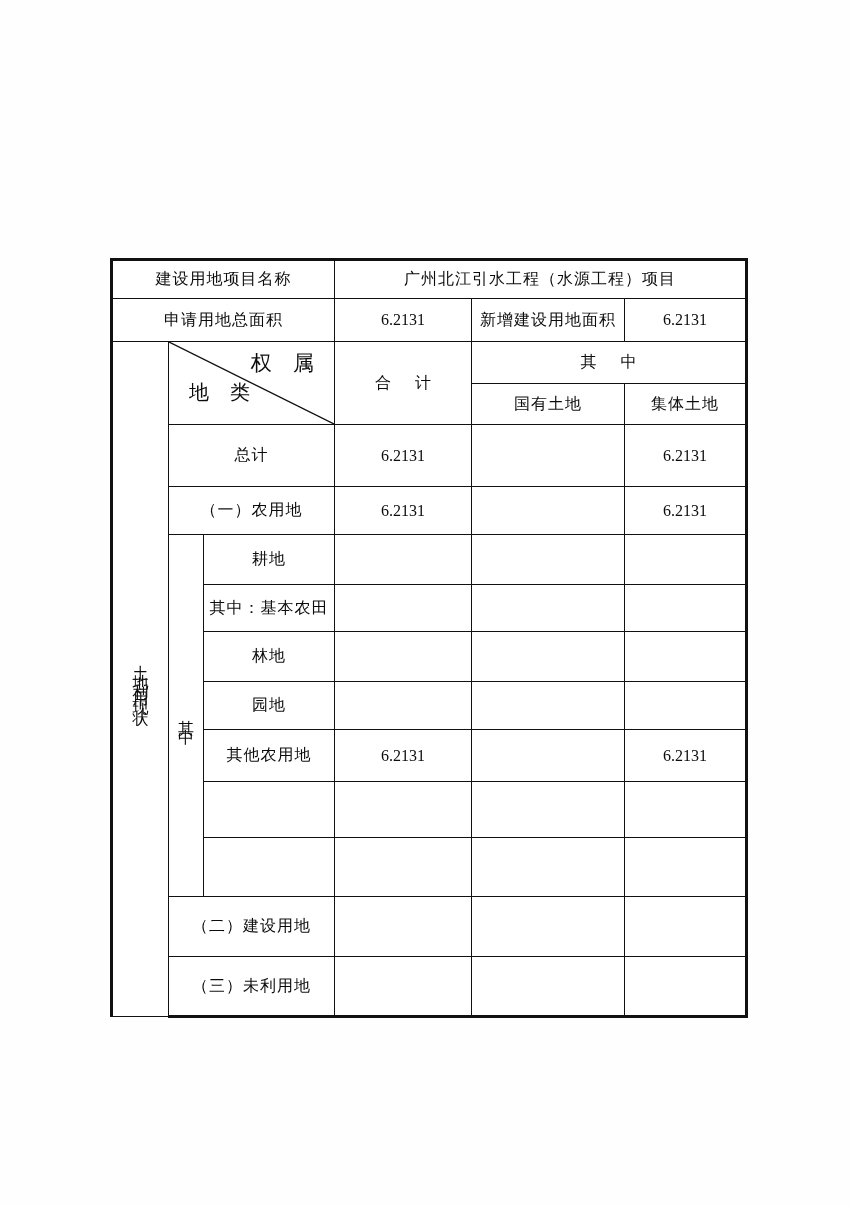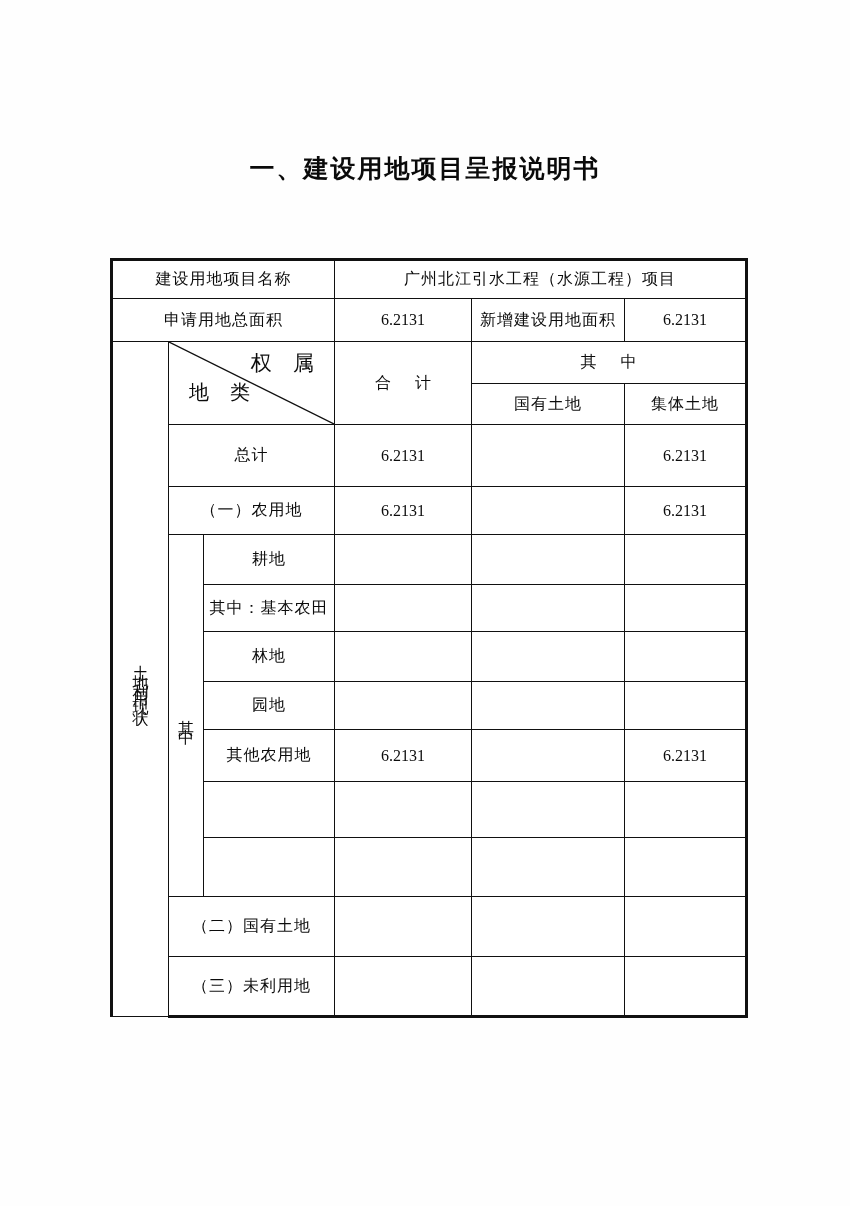--- a/index.html
+++ b/index.html
@@ -127,21 +127,20 @@
     text-indent: 8px;
   }
 
   .num { font-family: "Liberation Serif", "DejaVu Serif", serif; font-size: 16px; }
 </style>
 </head>
 <body>
 
 <div class="page">
 
-  <div class="doc-title">一、建设用地项目呈报说明书</div>
 
 
   <div class="tbl-wrap">
     <table class="landtbl">
       <colgroup>
         <col style="width:57px">
         <col style="width:35px">
         <col style="width:131px">
         <col style="width:137px">
         <col style="width:153px">
@@ -245,21 +244,21 @@
         </tr>
 
         <tr style="height:59px">
           <td class="sp1"></td>
           <td class="num"></td>
           <td class="num"></td>
           <td class="num outer-r"></td>
         </tr>
 
         <tr style="height:60px">
-          <td colspan="2" class="sp1">（二）国有土地</td>
+          <td colspan="2" class="sp1">（二）建设用地</td>
           <td class="num"></td>
           <td class="num"></td>
           <td class="num outer-r"></td>
         </tr>
 
         <tr style="height:60px">
           <td colspan="2" class="sp1 outer-b">（三）未利用地</td>
           <td class="num outer-b"></td>
           <td class="num outer-b"></td>
           <td class="num outer-r outer-b"></td>

